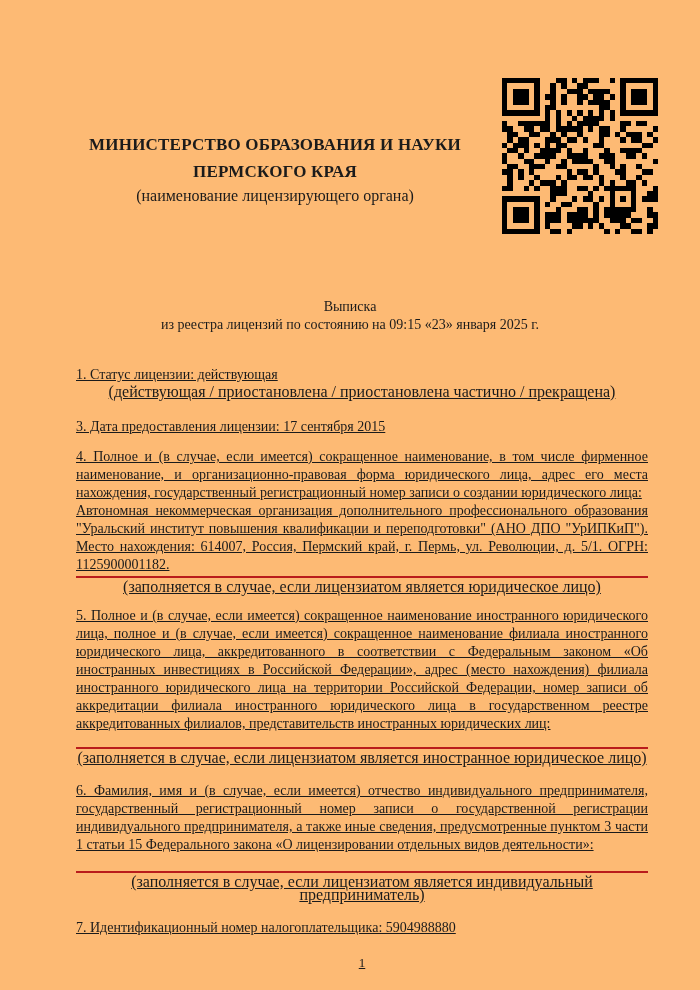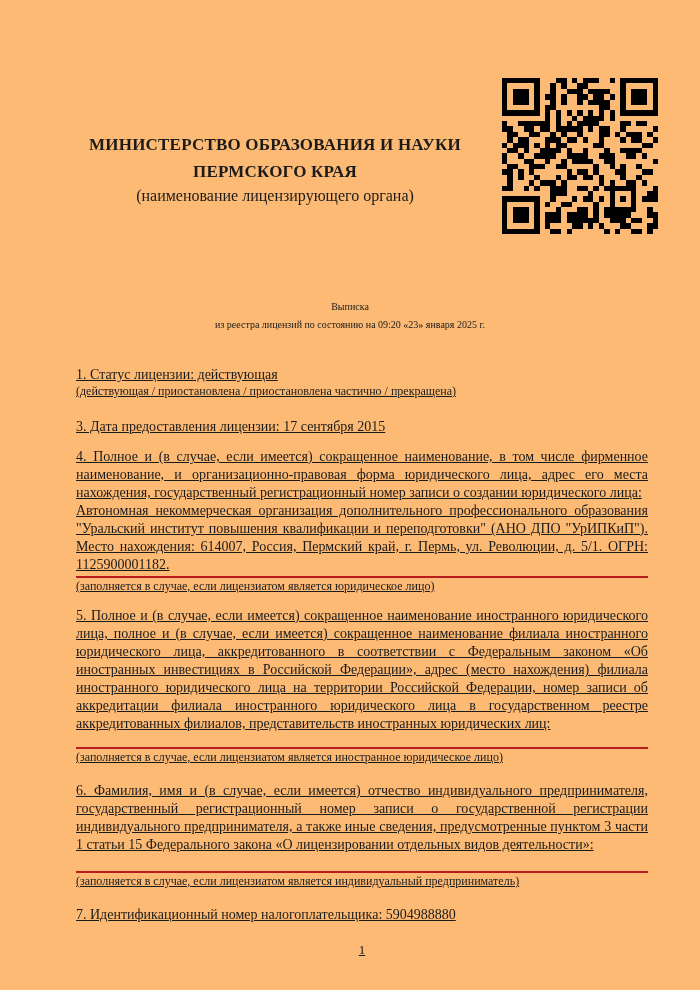--- a/index.html
+++ b/index.html
@@ -13,26 +13,26 @@
     font-family:"Liberation Serif", serif;
     overflow:hidden;
   }
   .qr-box { position:absolute; top:78px; right:42px; width:156px; height:156px; }
   .qr-box svg { display:block; width:156px; height:156px; }
 
   .ministry { position:absolute; top:131px; left:58px; width:434px; text-align:center; }
   .ministry-line { font-weight:bold; font-size:17px; line-height:27px; white-space:nowrap; letter-spacing:.2px; }
   .ministry-note { font-size:16px; line-height:13px; margin-top:4px; }
 
-  .doc-title { position:absolute; top:298px; left:64px; width:572px; text-align:center; font-size:10px; line-height:18px; }
+  .doc-title { position:absolute; top:298px; left:64px; width:572px; text-align:center; font-size:14px; line-height:18px; }
 
   .content { position:absolute; top:366px; left:76px; width:572px; font-size:14px; line-height:18px;text-decoration:underline; }
   .para { text-align:justify; }
   .plain { text-align:left; }
-  .note { font-size:12px; line-height:13px; text-align:left; }
+  .note { font-size:16px; line-height:13px; text-align:center; }
   .rule { border-top:2px solid #b91c1c; padding-top:2px; }
 
   .item-1 .note { margin-top:1px; }
   .item-1 { margin-bottom:20px; }
   .item-2 { margin-bottom:15px; }
   .item-3 { margin-bottom:12px; }
   .item-4 .rule { margin-top:2px; }
   .item-4 { margin-bottom:14px; }
   .item-5 .rule { margin-top:14px; }
   .item-5 { margin-bottom:18px; }
@@ -465,21 +465,21 @@
   </div>
 
   <div class="ministry">
     <div class="ministry-line">МИНИСТЕРСТВО ОБРАЗОВАНИЯ И НАУКИ</div>
     <div class="ministry-line">ПЕРМСКОГО КРАЯ</div>
     <div class="ministry-note">(наименование лицензирующего органа)</div>
   </div>
 
   <div class="doc-title">
     <div>Выписка</div>
-    <div>из реестра лицензий по состоянию на 09:20 «23» января 2025 г.</div>
+    <div>из реестра лицензий по состоянию на 09:15 «23» января 2025 г.</div>
   </div>
 
   <div class="content">
 
     <div class="item-1">
       <div class="plain">1. Статус лицензии: действующая</div>
       <div class="note">(действующая / приостановлена / приостановлена частично / прекращена)</div>
     </div>
 
 

